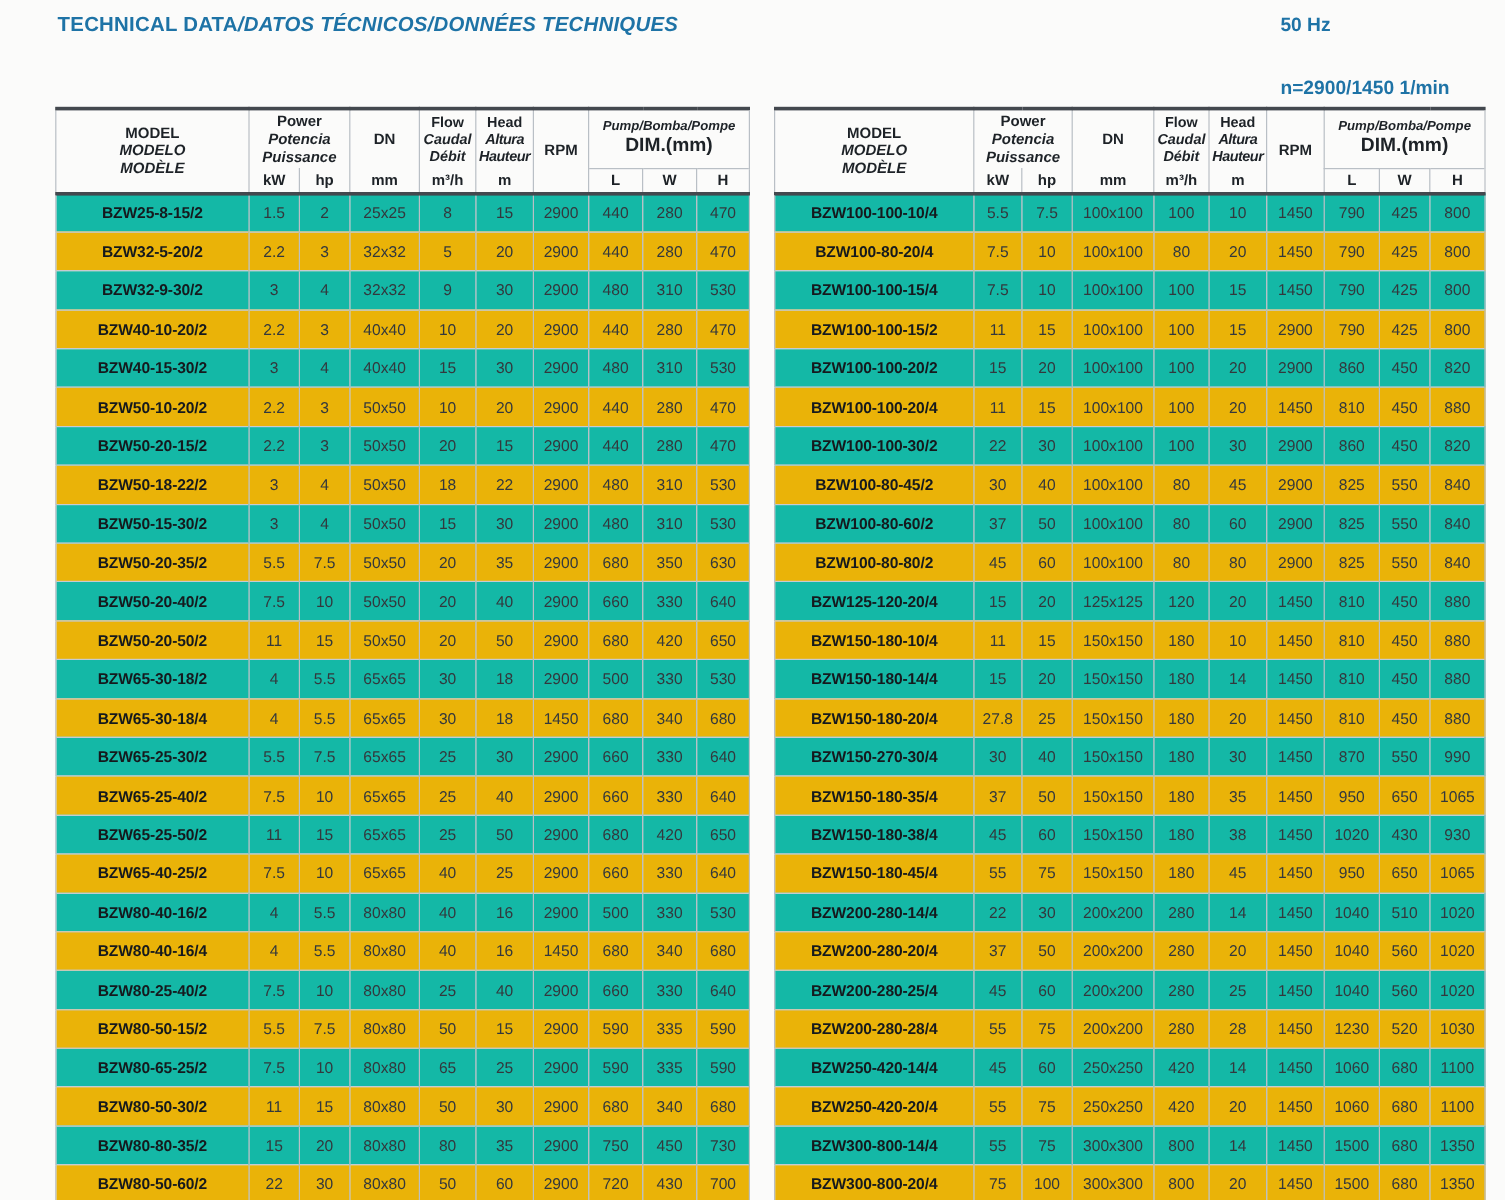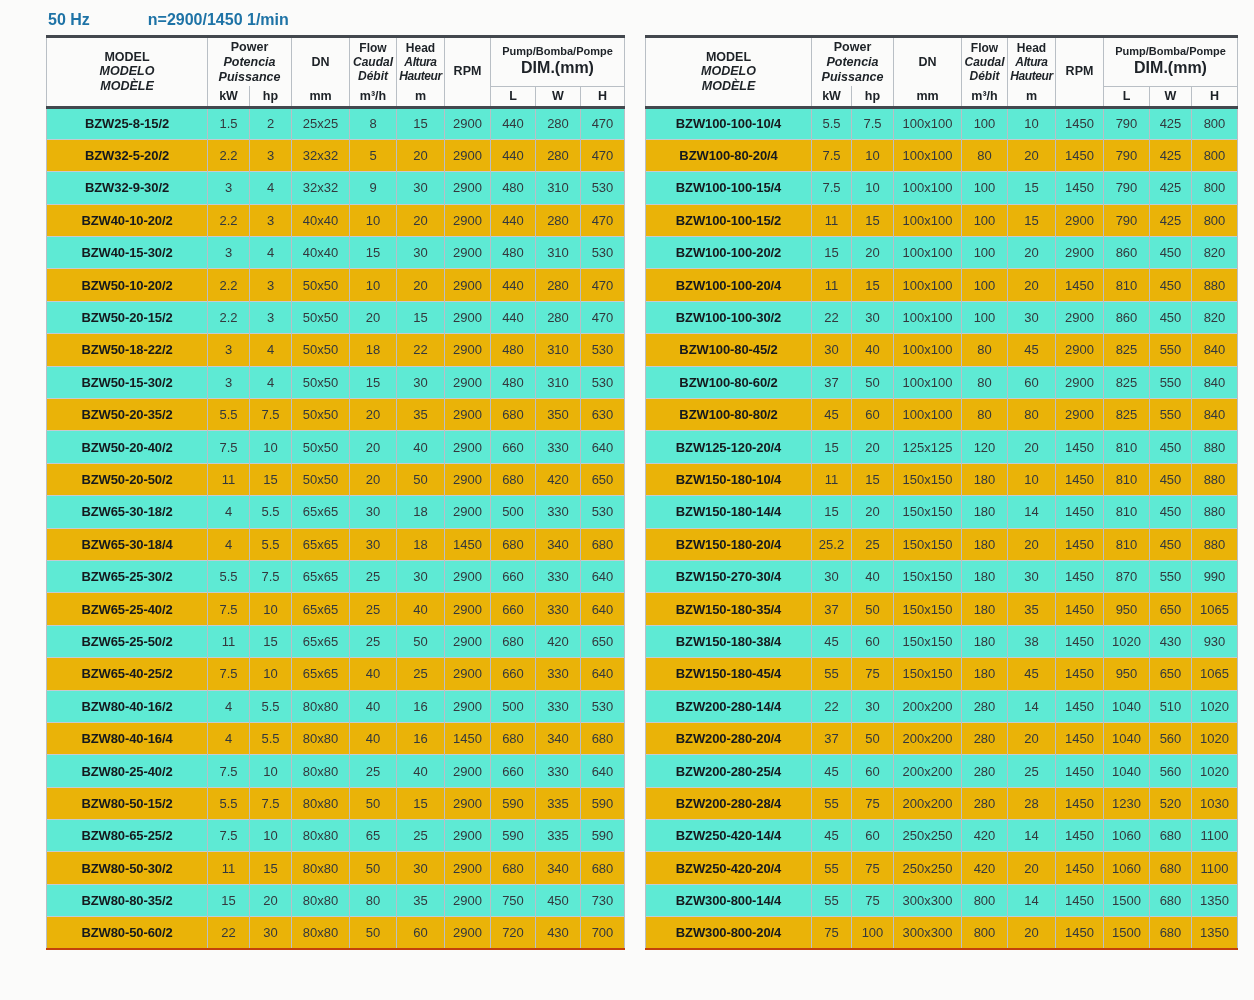--- a/index.html
+++ b/index.html
@@ -15,21 +15,21 @@
     align-items: baseline;
     padding: 11px 46px 4px 48px;
   }
   .page-title {
     font-size: 17px;
     font-weight: bold;
     color: #1e73a6;
     letter-spacing: 0.2px;
   }
   .page-title .intl { font-style: italic; }
-  .freq-block { display: flex; gap: 58px; }
+  .freq-block { display: flex; gap: 34px; flex-direction: column; }
   .freq-block span {
     font-size: 16px;
     font-weight: bold;
     color: #1e73a6;
   }
   .tables-wrap {
     display: flex;
     gap: 20px;
     padding: 2px 0 0 46px;
   }
@@ -51,45 +51,48 @@
     color: #1d2227;
     font-weight: bold;
     line-height: 1.18;
     padding: 2px 1px;
   }
   .hrow-top th { padding-top: 6px; }
   .h-en, .h-it { display: block; }
   .h-it { font-style: italic; }
   .c-flow .h-en, .c-flow .h-it, .c-head .h-en, .c-head .h-it { font-size: 12px; }
   .c-head .h-it { letter-spacing: -0.4px; }
-  .c-dim .dim1 { display:block; font-size: 11px; font-weight: bold; }
+  .c-dim .dim1 { display:block; font-size: 11px; font-style: italic; font-weight: bold; }
   .c-dim .dim2 { display:block; font-size: 16px; font-weight: bold; margin-top: 1px; }
   .hrow-units th { font-weight: normal; font-size: 12.5px; color: #2a2f35; padding: 3px 1px 5px; }
   .hrow-units th.u-dim { border-top: 1px solid #b9bfc5; }
   .spec-table tbody td {
     height: 32.4px;
     font-size: 13px;
     color: #33383d;
     padding: 0 1px;
   }
   .spec-table tbody tr { border-top: 1px solid #c5cbd1; }
   .spec-table tbody tr:first-child { border-top: none; }
-  .spec-table tbody tr.shaded { background: #5eead4; }
+  .spec-table tbody tr.shaded { background: #14b8a6; }
   .spec-table tbody tr:not(.shaded) { background: #eab308; }
   .spec-table tbody td.model {
     font-weight: bold;
     color: #15191d;
     font-size: 13px;
     letter-spacing: -0.1px;
   }
 </style>
 </head>
 <body>
 
 <div class="title-row">
+  <div class="page-title">
+    <span>TECHNICAL DATA</span><span class="intl">/DATOS TÉCNICOS/DONNÉES TECHNIQUES</span>
+  </div>
   <div class="freq-block">
     <span>50 Hz</span>
     <span>n=2900/1450 1/min</span>
   </div>
 </div>
 
 <div class="tables-wrap">
 
   <table class="spec-table">
     <colgroup>
@@ -673,21 +676,21 @@
           <td>150x150</td>
           <td>180</td>
           <td>14</td>
           <td>1450</td>
           <td>810</td>
           <td>450</td>
           <td>880</td>
         </tr>
         <tr>
           <td class="model">BZW150-180-20/4</td>
-          <td>25.2</td>
+          <td>27.8</td>
           <td>25</td>
           <td>150x150</td>
           <td>180</td>
           <td>20</td>
           <td>1450</td>
           <td>810</td>
           <td>450</td>
           <td>880</td>
         </tr>
         <tr class="shaded">

